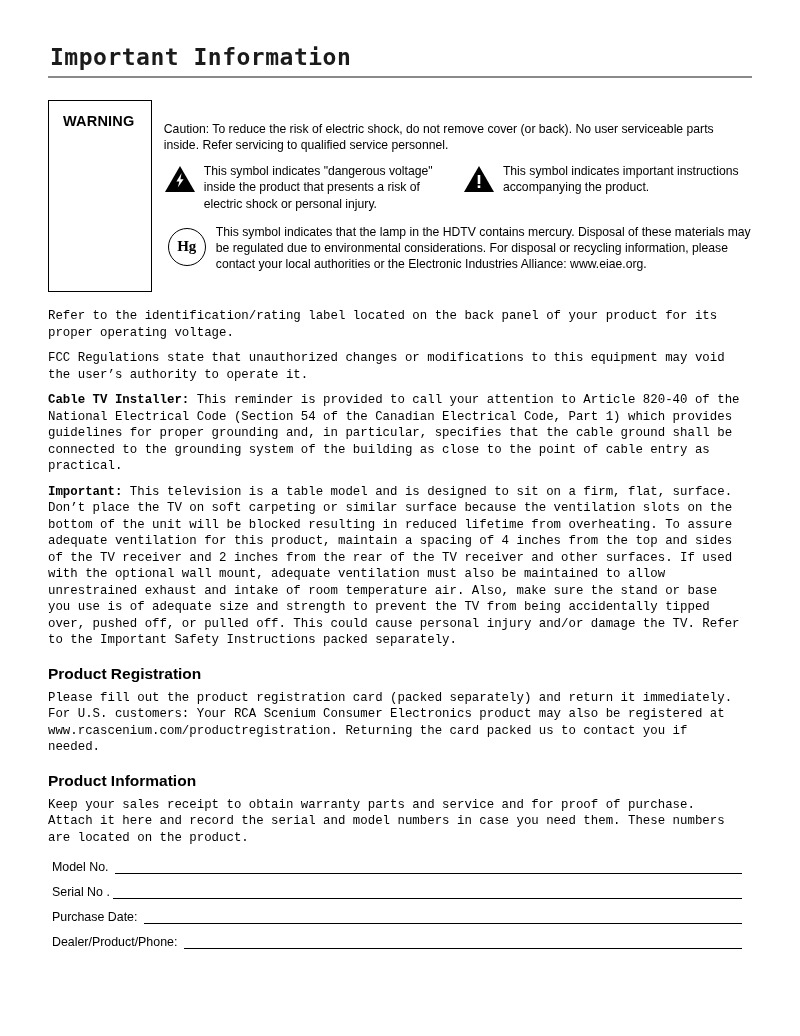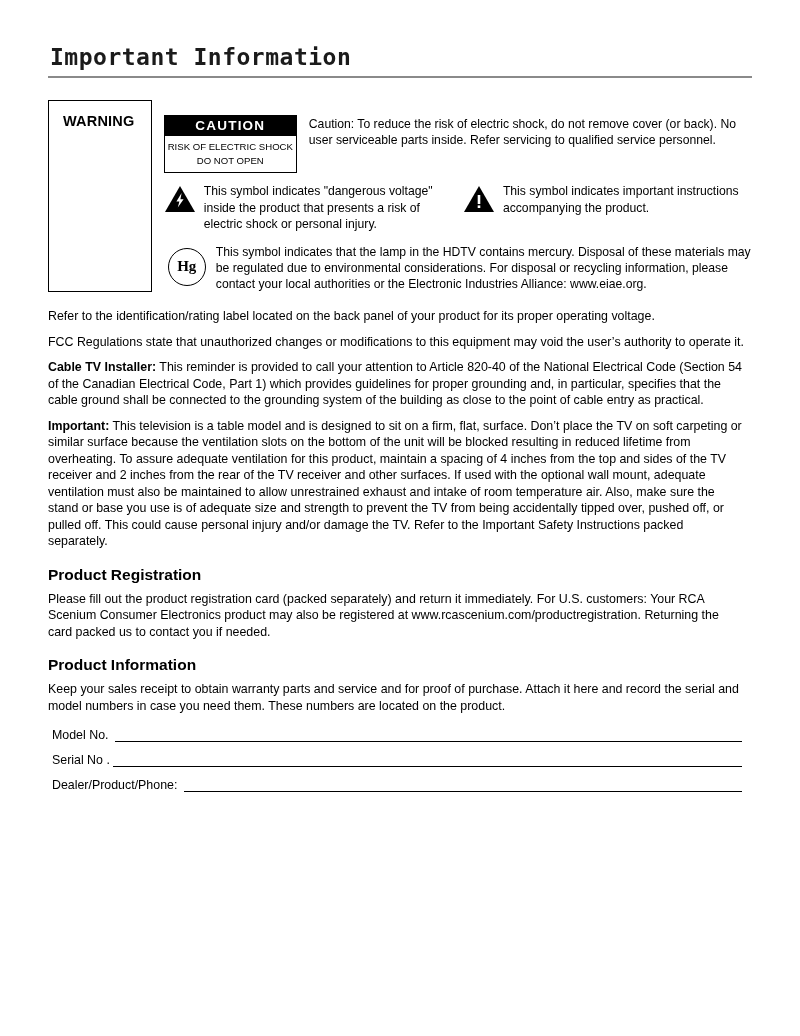--- a/index.html
+++ b/index.html
@@ -34,21 +34,21 @@
   }
   .title-rule {
     height: 2px;
     background: #8a8a8a;
     margin: 0 0 22px 0;
   }
 
   
   .safety-row {
     display: flex;
-    align-items: flex-end;
+    align-items: center;
     gap: 12px;
   }
   .warning-box {
     box-sizing: border-box;
     width: 226px;
     min-height: 192px;
     border: 1px solid #000;
     padding: 12px 12px 10px 14px;
   }
   .warning-head {
@@ -146,20 +146,21 @@
   }
 
   
   .body-block {
     margin-top: 16px;
   }
   .para {
     font-size: 12.4px;
     line-height: 1.33;
     margin: 0 8px 9px 0;
+    font-family: Liberation Mono, monospace;
   }
   .para b {
     font-weight: bold;
   }
 
   
   .section-head {
     font-size: 15.5px;
     font-weight: bold;
     margin: 16px 0 7px 0;
@@ -198,27 +199,20 @@
 
   <div class="safety-row">
 
     <div class="warning-box">
       <div class="warning-head">WARNING</div>
     </div>
 
     <div class="caution-col">
 
       <div class="caution-top">
-        <div class="caution-box">
-          <div class="caution-bar">CAUTION</div>
-          <div class="caution-lines">
-            <div>RISK OF ELECTRIC SHOCK</div>
-            <div>DO NOT OPEN</div>
-          </div>
-        </div>
         <div class="caution-para">Caution: To reduce the risk of electric shock, do not remove cover (or back). No user serviceable parts inside. Refer servicing to qualified service personnel.</div>
       </div>
 
       <div class="symbol-row">
         <div class="symbol-cell">
           <svg class="tri" viewBox="0 0 32 28">
             <polygon points="16,1 31,27 1,27" fill="#000"></polygon>
             <polygon points="16,4.5 28.2,25.2 3.8,25.2" fill="#000"></polygon>
             <polygon points="17.6,8 12.4,16.6 15.4,16.6 13.8,22.6 19.6,14.2 16.4,14.2" fill="#fff"></polygon>
           </svg>
@@ -259,18 +253,22 @@
   <div class="fill-list">
     <div class="fill-row">
       <span class="fill-label">Model No. </span>
       <span class="fill-line"></span>
     </div>
     <div class="fill-row">
       <span class="fill-label">Serial No .</span>
       <span class="fill-line"></span>
     </div>
     <div class="fill-row">
+      <span class="fill-label">Purchase Date: </span>
+      <span class="fill-line"></span>
+    </div>
+    <div class="fill-row">
       <span class="fill-label">Dealer/Product/Phone: </span>
       <span class="fill-line"></span>
     </div>
   </div>
 
 </div>
 
 </body></html>

